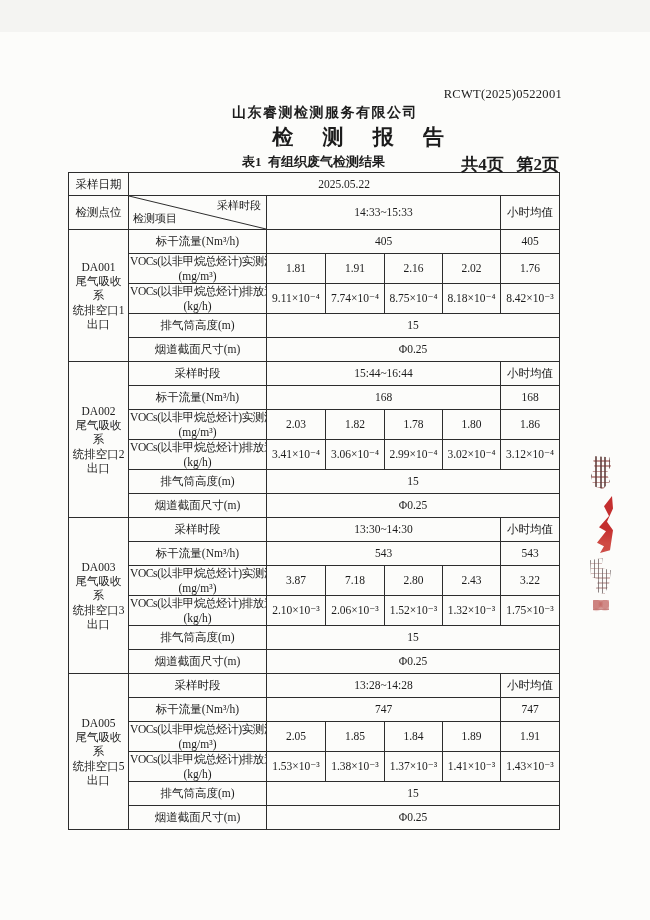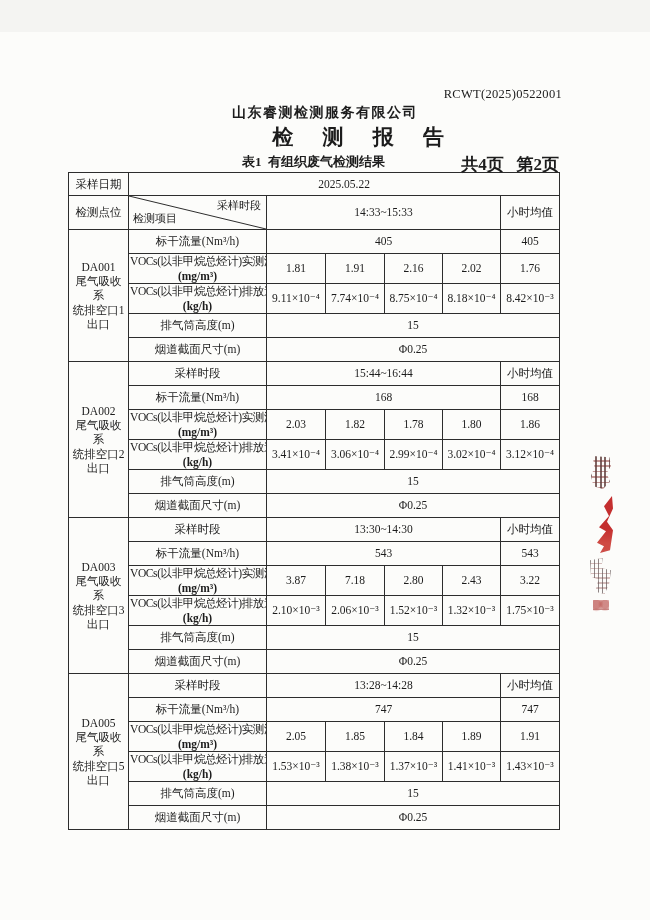--- a/index.html
+++ b/index.html
@@ -45,21 +45,21 @@
     border:1px solid #2d2d2d;
     text-align:center;vertical-align:middle;
     padding:0 1px;font-size:11.5px;line-height:1.25;
     overflow:hidden;
   }
   tr.h23{height:23px;} tr.h34{height:34px;} tr.h24{height:24px;} tr.h30{height:30px;}
   td.point-cell{white-space:pre-line;font-size:11px;line-height:1.55;}
   td.lbl{font-size:11px;}
   td.voc-lbl{font-size:10px;letter-spacing:-0.4px;padding:0;}
   .voc-l1{white-space:nowrap;}
-  .voc-l2{letter-spacing:0;font-weight:bold;}
+  .voc-l2{letter-spacing:0;}
   td.diag{position:relative;padding:0;}
   .dline{position:absolute;left:0;top:0;width:100%;height:100%;}
   .diag-top{position:absolute;top:3px;right:5px;font-size:11px;}
   .diag-bottom{position:absolute;bottom:3px;left:4px;font-size:11px;}
   .val{font-size:11.5px;}
   
   .stamp{position:absolute;top:420px;left:585px;width:32px;height:165px;}
   .frag{position:absolute;}
   .f1{
     left:6px;top:4px;width:20px;height:33px;

